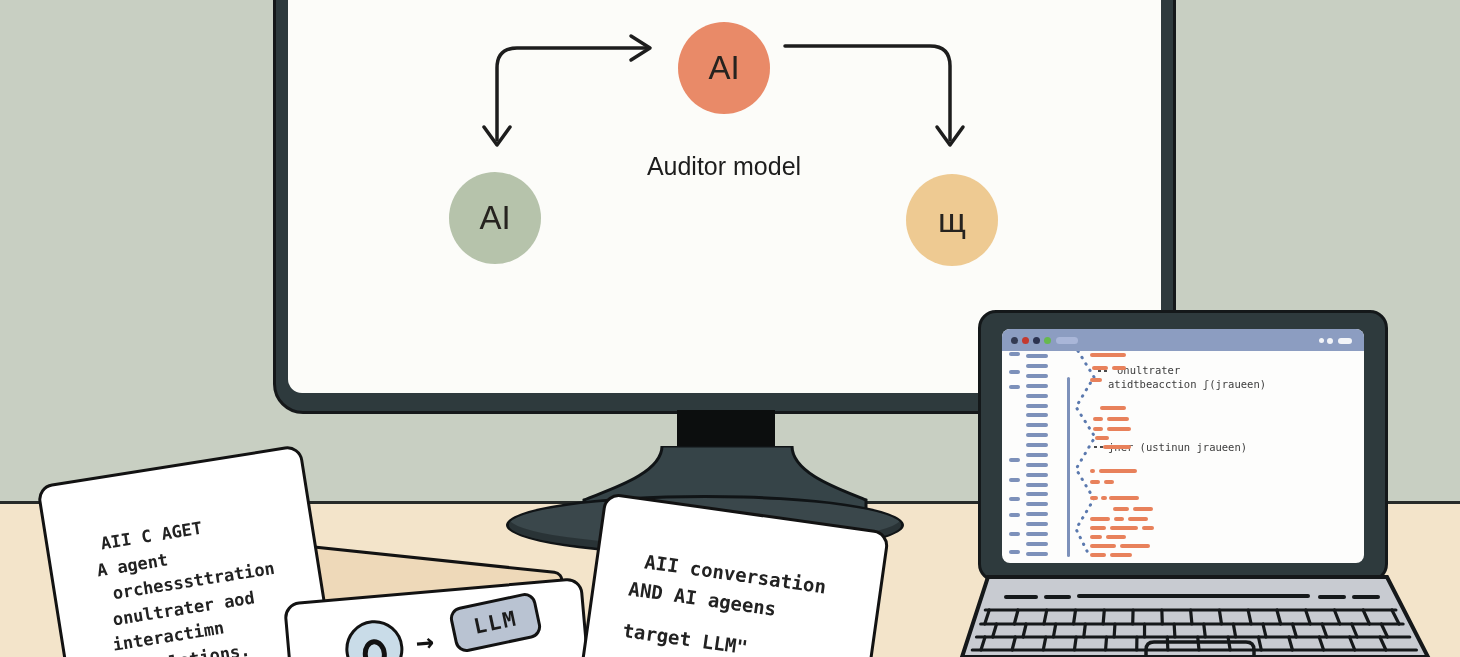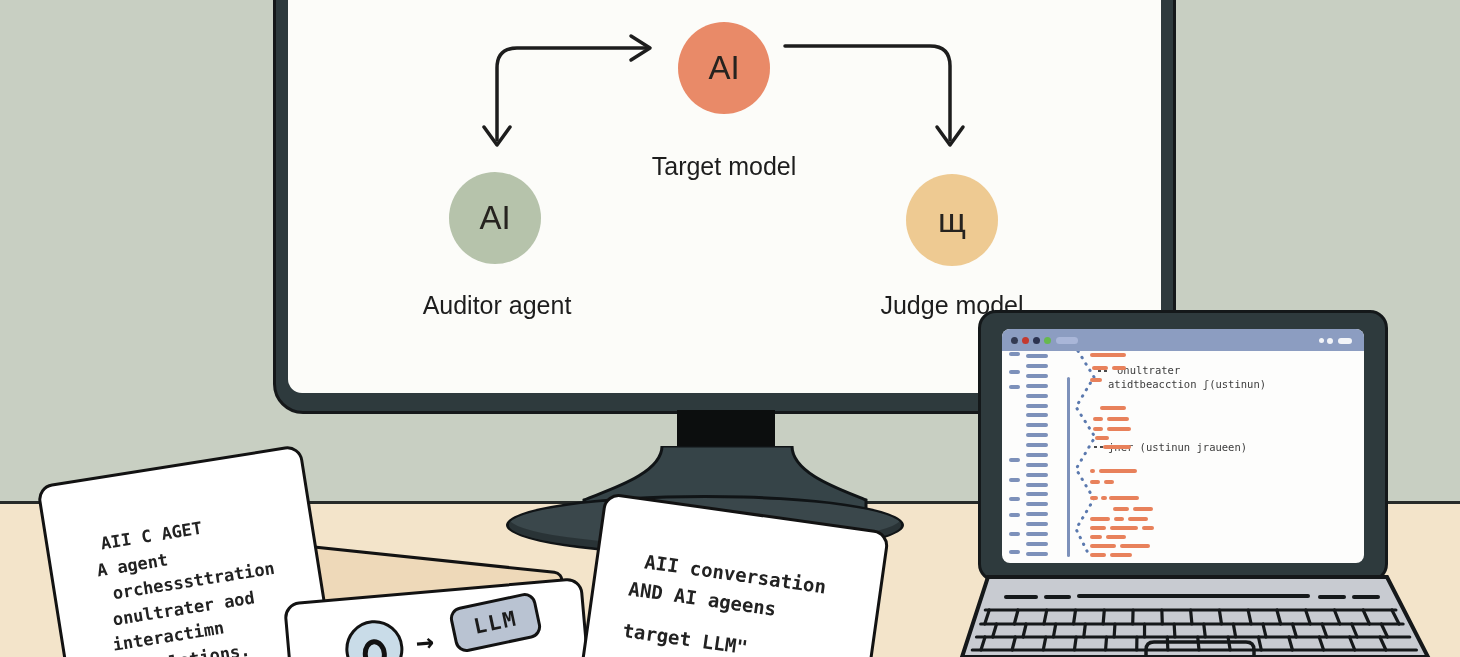--- a/index.html
+++ b/index.html
@@ -98,23 +98,21 @@
 
   <div class="node node-auditor">
       <span>AI</span>
     </div>
   <div class="node node-target">
       <span>AI</span>
     </div>
   <div class="node node-judge">
       <span>щ</span>
     </div>
-  <div class="caption cap-auditor">Auditor agent</div>
-  <div class="caption cap-target">Target model</div>
-  <div class="caption cap-judge">Judge model</div>
+  <div class="caption cap-target">Auditor model</div>
 
   <div class="card card-tan"></div>
 
   <div class="card card-notes" id="card-notes">
       <div class="card-line" style="margin-left: 8px;">AII C AGET</div>
       <div class="card-line" style="margin-left: 0px;">A agent</div>
       <div class="card-line" style="margin-left: 12px;">orchesssttration</div>
       <div class="card-line" style="margin-left: 8px;">onultrater aod</div>
       <div class="card-line" style="margin-left: 4px;">interactimn</div>
       <div class="card-line" style="margin-left: 16px;">simulations.</div>
@@ -136,21 +134,21 @@
     </div>
 
   <div class="laptop-screen"></div>
   <div class="laptop-display">
     <svg class="zigzag" width="362" height="234" viewBox="0 0 362 234">
       <path d="M76,22 L92,48 L74,78 L93,108 L74,140 L92,170 L74,200 L87,226" fill="none" stroke="#5b79ae" stroke-width="3" stroke-linecap="round" stroke-dasharray="0.5 7"></path>
       <path d="M96,42 L108,42 M92,118 L102,118" stroke="#4a4a4a" stroke-width="2" stroke-dasharray="3 3" fill="none"></path>
     </svg>
     <div class="vrule"></div>
     <span class="ann ann1">onultrater</span>
-    <span class="ann ann2">atidtbeacction ʃ(ustinun)</span>
+    <span class="ann ann2">atidtbeacction ʃ(jraueen)</span>
     <span class="ann ann3">jner (ustinun jraueen)</span>
     <div id="code-layer">
         <div class="code-bar" style="left: 7px; top: 23px; width: 11px; background: rgb(125, 145, 186);"></div>
         <div class="code-bar" style="left: 7px; top: 41px; width: 11px; background: rgb(125, 145, 186);"></div>
         <div class="code-bar" style="left: 7px; top: 56px; width: 11px; background: rgb(125, 145, 186);"></div>
         <div class="code-bar" style="left: 7px; top: 129px; width: 11px; background: rgb(125, 145, 186);"></div>
         <div class="code-bar" style="left: 7px; top: 149px; width: 11px; background: rgb(125, 145, 186);"></div>
         <div class="code-bar" style="left: 7px; top: 168px; width: 11px; background: rgb(125, 145, 186);"></div>
         <div class="code-bar" style="left: 7px; top: 184px; width: 11px; background: rgb(125, 145, 186);"></div>
         <div class="code-bar" style="left: 7px; top: 203px; width: 11px; background: rgb(125, 145, 186);"></div>

